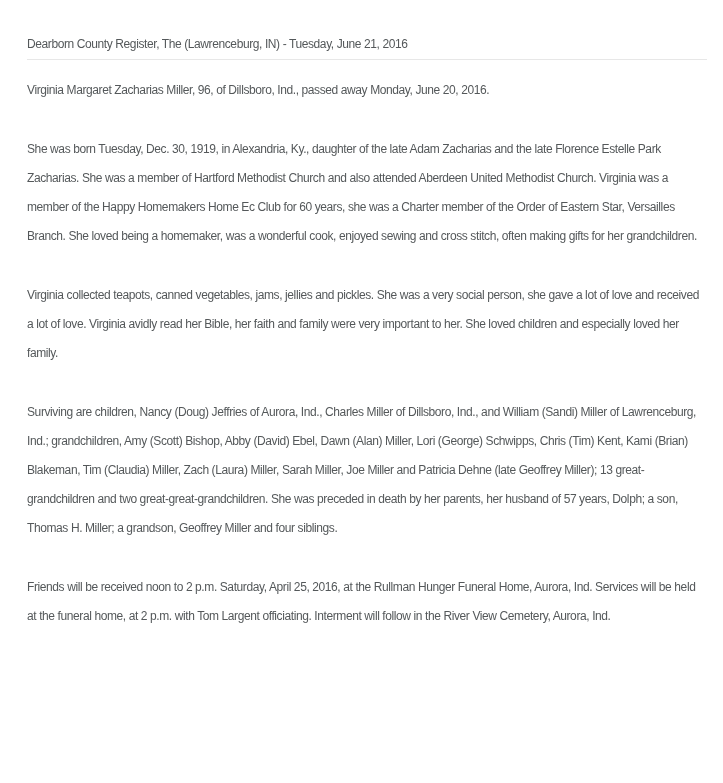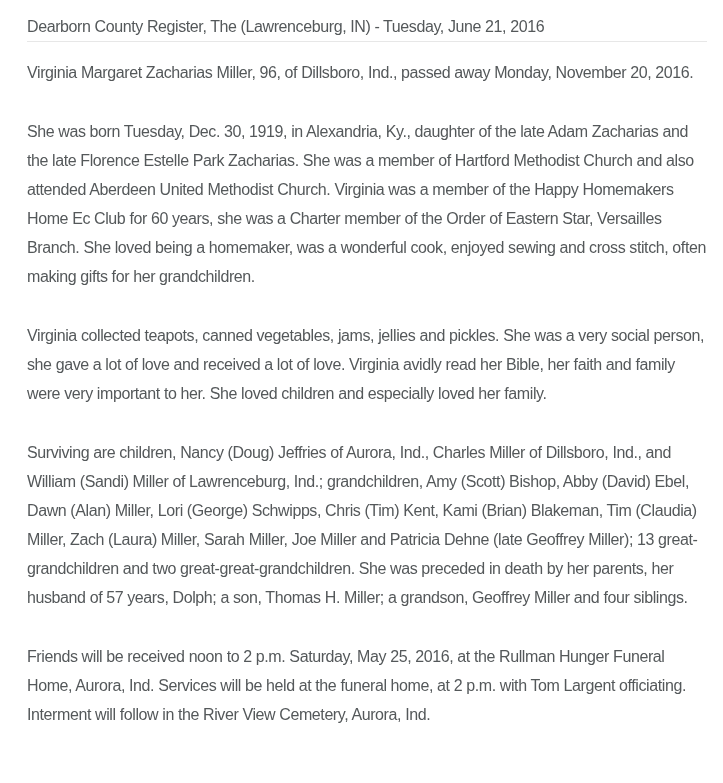--- a/index.html
+++ b/index.html
@@ -8,23 +8,23 @@
     background: #ffffff;
   }
   body {
     width: 723px;
     height: 783px;
     overflow: hidden;
   }
   .obit-content {
     box-sizing: border-box;
     width: 723px;
-    padding: 12px 16px 0 27px;
+    padding: 30px 16px 0 27px;
     font-family: "Liberation Sans", sans-serif;
-    font-size: 16px;
+    font-size: 12px;
     line-height: 29px;
     letter-spacing: -0.4px;
     color: #54585a;
     -webkit-font-smoothing: antialiased;
   }
   .source-line {
     margin: 0;
   }
   hr.divider {
     border: 0;
@@ -41,23 +41,23 @@
 </style>
 </head>
 <body>
 
 <div class="obit-content">
 
   <p class="source-line obit-paragraph" style="margin:0;">Dearborn County Register, The (Lawrenceburg, IN) - Tuesday, June 21, 2016</p>
 
   <hr class="divider">
 
-  <p class="obit-paragraph">Virginia Margaret Zacharias Miller, 96, of Dillsboro, Ind., passed away Monday, November 20, 2016.</p>
+  <p class="obit-paragraph">Virginia Margaret Zacharias Miller, 96, of Dillsboro, Ind., passed away Monday, June 20, 2016.</p>
 
   <p class="obit-paragraph">She was born Tuesday, Dec. 30, 1919, in Alexandria, Ky., daughter of the late Adam Zacharias and the late Florence Estelle Park Zacharias. She was a member of Hartford Methodist Church and also attended Aberdeen United Methodist Church. Virginia was a member of the Happy Homemakers Home Ec Club for 60 years, she was a Charter member of the Order of Eastern Star, Versailles Branch. She loved being a homemaker, was a wonderful cook, enjoyed sewing and cross stitch, often making gifts for her grandchildren.</p>
 
   <p class="obit-paragraph">Virginia collected teapots, canned vegetables, jams, jellies and pickles. She was a very social person, she gave a lot of love and received a lot of love. Virginia avidly read her Bible, her faith and family were very important to her. She loved children and especially loved her family.</p>
 
   <p class="obit-paragraph">Surviving are children, Nancy (Doug) Jeffries of Aurora, Ind., Charles Miller of Dillsboro, Ind., and William (Sandi) Miller of Lawrenceburg, Ind.; grandchildren, Amy (Scott) Bishop, Abby (David) Ebel, Dawn (Alan) Miller, Lori (George) Schwipps, Chris (Tim) Kent, Kami (Brian) Blakeman, Tim (Claudia) Miller, Zach (Laura) Miller, Sarah Miller, Joe Miller and Patricia Dehne (late Geoffrey Miller); 13 great-grandchildren and two great-great-grandchildren. She was preceded in death by her parents, her husband of 57 years, Dolph; a son, Thomas H. Miller; a grandson, Geoffrey Miller and four siblings.</p>
 
-  <p class="obit-paragraph">Friends will be received noon to 2 p.m. Saturday, May 25, 2016, at the Rullman Hunger Funeral Home, Aurora, Ind. Services will be held at the funeral home, at 2 p.m. with Tom Largent officiating. Interment will follow in the River View Cemetery, Aurora, Ind.</p>
+  <p class="obit-paragraph">Friends will be received noon to 2 p.m. Saturday, April 25, 2016, at the Rullman Hunger Funeral Home, Aurora, Ind. Services will be held at the funeral home, at 2 p.m. with Tom Largent officiating. Interment will follow in the River View Cemetery, Aurora, Ind.</p>
 
 </div>
 
 </body></html>

